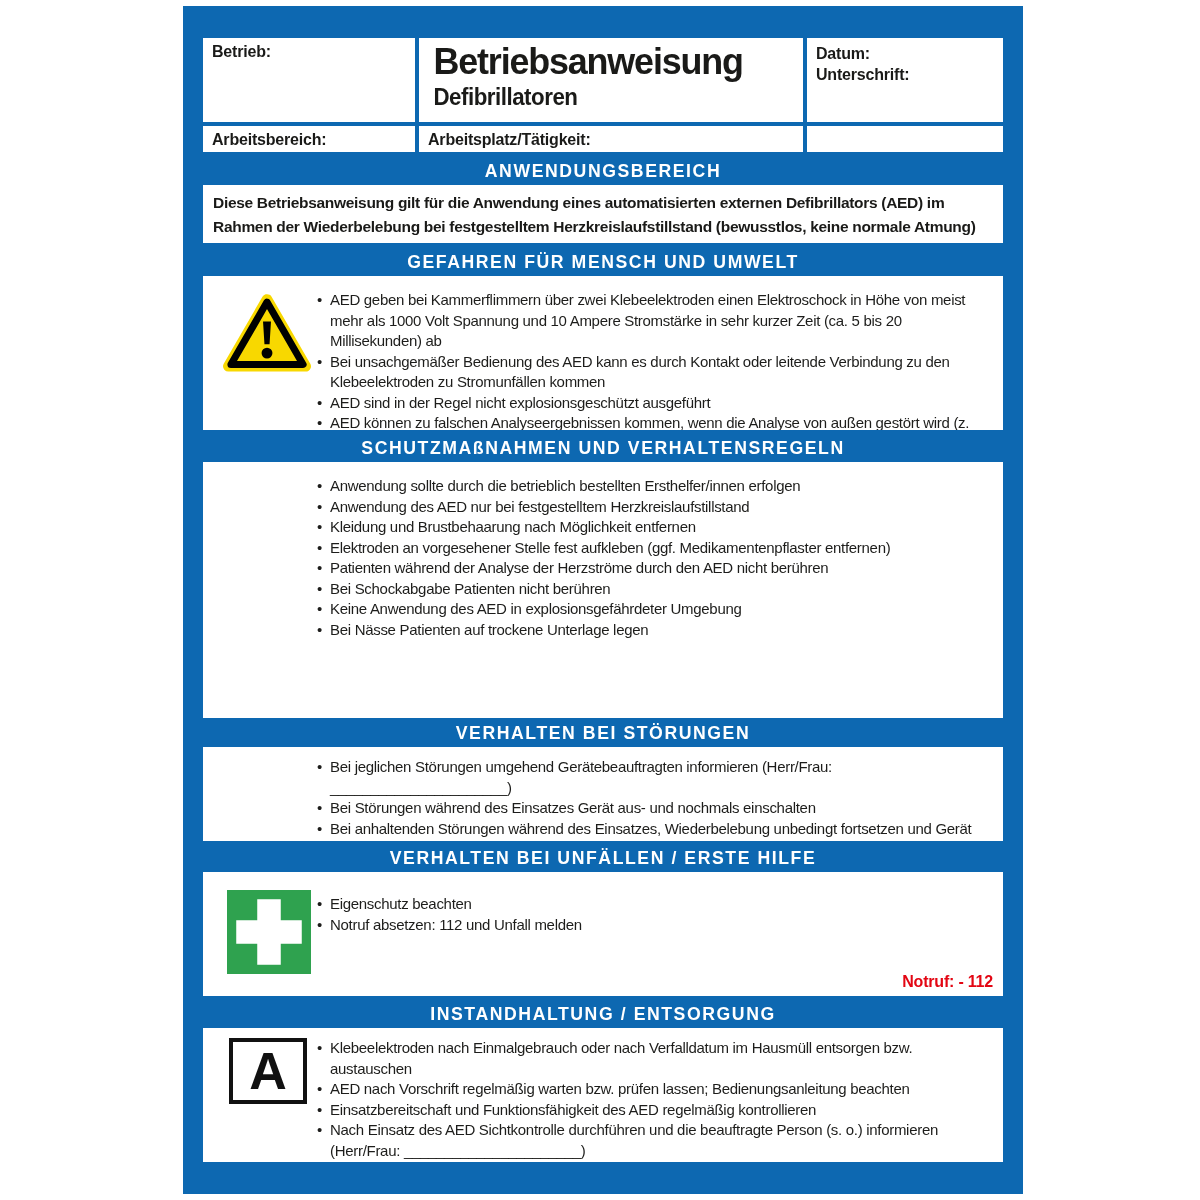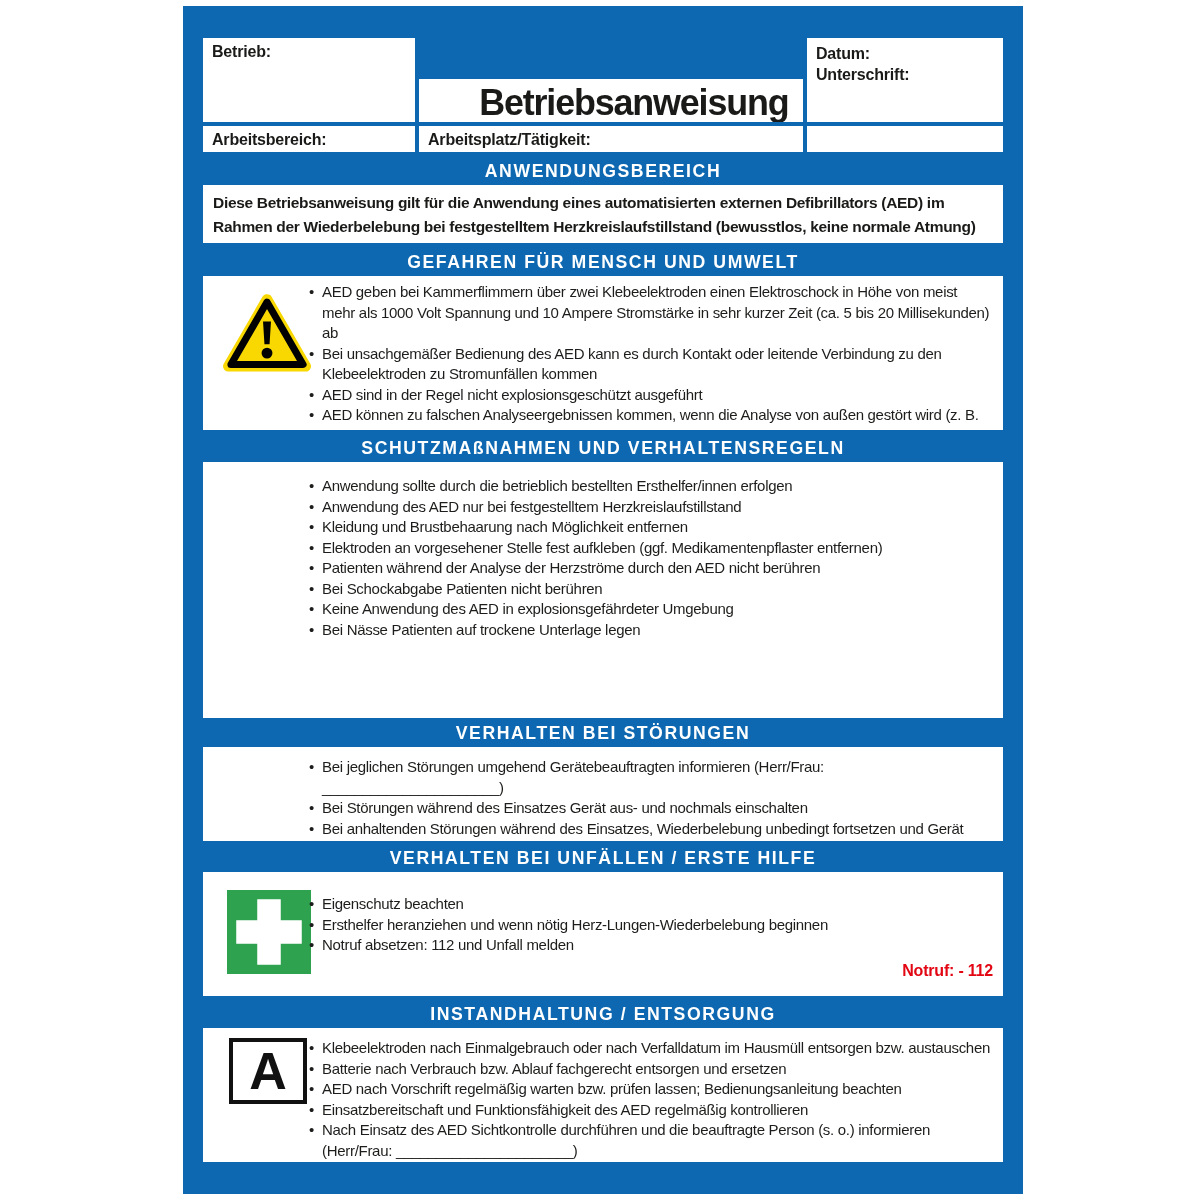--- a/index.html
+++ b/index.html
@@ -5,52 +5,52 @@
   html,body{margin:0;padding:0;background:#ffffff;width:1200px;height:1200px;
     font-family:"Liberation Sans", sans-serif;}
   .page{position:absolute;left:183px;top:6px;width:840px;height:1188px;
     background:#0d68b1;box-sizing:border-box;padding:32px 20px;
     display:flex;flex-direction:column;}
   
   .header-grid{display:grid;grid-template-columns:212px 1fr 196px;
     grid-template-rows:84px 26px;gap:4px;}
   .cell{background:#ffffff;box-sizing:border-box;padding:5px 9px;overflow:hidden;}
   .cell .lbl{font-weight:bold;font-size:16px;color:#1a1a18;letter-spacing:-0.2px;}
-  .title-cell{text-align:right;padding-top:2px;margin-top:41px;}
+  .title-cell{text-align:left;padding-top:2px;}
   .doc-title{font-weight:bold;font-size:37px;color:#1a1a18;letter-spacing:-1.2px;
     line-height:44px;transform:scaleX(0.97);transform-origin:center;}
   .doc-subtitle{font-weight:bold;font-size:23px;color:#1a1a18;letter-spacing:-0.5px;
     line-height:26px;transform:scaleX(0.97);transform-origin:center;}
   .datum-cell .lbl{display:block;line-height:21px;}
   
   .section-title{color:#ffffff;font-weight:bold;font-size:18px;text-align:center;
     letter-spacing:1.6px;height:22px;line-height:22px;flex:0 0 auto;
     transform:scaleX(0.98);}
   
   .box{background:#ffffff;box-sizing:border-box;position:relative;
     padding:6px 10px 6px 106px;flex:0 0 auto;overflow:hidden;}
   .box.plain{padding:6px 10px;}
   .mt8{margin-top:8px}.mt7{margin-top:7px}.mt6{margin-top:6px}
   .mt4{margin-top:4px}.mt3{margin-top:3px}
   .grow{flex:1 1 auto;}
   .anw-text{font-weight:bold;font-size:15.5px;line-height:24px;color:#1a1a18;
     letter-spacing:-0.3px;margin:0;}
-  ul.bullets{margin:0;padding:0;list-style:none;}
+  ul.bullets{margin:8px;padding:0;list-style:none;}
   ul.bullets li{font-size:15px;line-height:20.5px;color:#1d1d1b;
     letter-spacing:-0.3px;padding-left:13px;position:relative;}
   ul.bullets li::before{content:"•";position:absolute;left:0;top:0;color:#1d1d1b;}
   
   .icon-slot{position:absolute;}
   .warning-slot{left:20px;top:16px;}
   .cross-slot{left:24px;top:18px;}
   .waste-slot{left:26px;top:10px;}
   .a-box{width:70px;height:58px;border:4px solid #111;background:#fff;
     display:flex;align-items:center;justify-content:center;
     font-weight:bold;font-size:52px;color:#111;line-height:1;}
-  .notruf{position:absolute;right:10px;bottom:16px;color:#e30613;
+  .notruf{position:absolute;right:10px;bottom:5px;color:#e30613;
     font-weight:bold;font-size:16px;letter-spacing:-0.2px;text-align:right;}
 </style>
 </head>
 <body>
 
 <div class="page">
 
   <div class="header-grid">
     <div class="cell">
       <span class="lbl">Betrieb:</span>
@@ -126,34 +126,32 @@
     <span class="icon-slot cross-slot">
       <svg width="84" height="84" viewBox="0 0 100 100">
         <rect x="0" y="0" width="100" height="100" fill="#2fa24f"></rect>
         <rect x="36" y="11" width="28" height="78" fill="#ffffff"></rect>
         <rect x="11" y="36" width="78" height="28" fill="#ffffff"></rect>
       </svg>
     </span>
     <ul class="bullets" style="margin-top:16px">
 
     <li>Eigenschutz beachten</li>
-        <li>Ersthelfer heranziehen und wenn nötig Herz-Lungen-Wiederbelebung beginnen</li>
         <li>Notruf absetzen: 112 und Unfall melden</li>
       </ul>
     <span class="notruf">Notruf: - 112</span>
   </div>
 
   <div class="section-title mt7">INSTANDHALTUNG / ENTSORGUNG</div>
   <div class="box mt3" style="height:134px">
     <span class="icon-slot waste-slot">
       <span class="a-box">A</span>
     </span>
     <ul class="bullets" style="margin-top:4px">
 
     <li>Klebeelektroden nach Einmalgebrauch oder nach Verfalldatum im Hausmüll entsorgen bzw. austauschen</li>
-        <li>Batterie nach Verbrauch bzw. Ablauf fachgerecht entsorgen und ersetzen</li>
         <li>AED nach Vorschrift regelmäßig warten bzw. prüfen lassen; Bedienungsanleitung beachten</li>
         <li>Einsatzbereitschaft und Funktionsfähigkeit des AED regelmäßig kontrollieren</li>
         <li>Nach Einsatz des AED Sichtkontrolle durchführen und die beauftragte Person (s. o.) informieren (Herr/Frau: ______________________)</li>
       </ul>
   </div>
 
 </div>
 
 </body></html>

